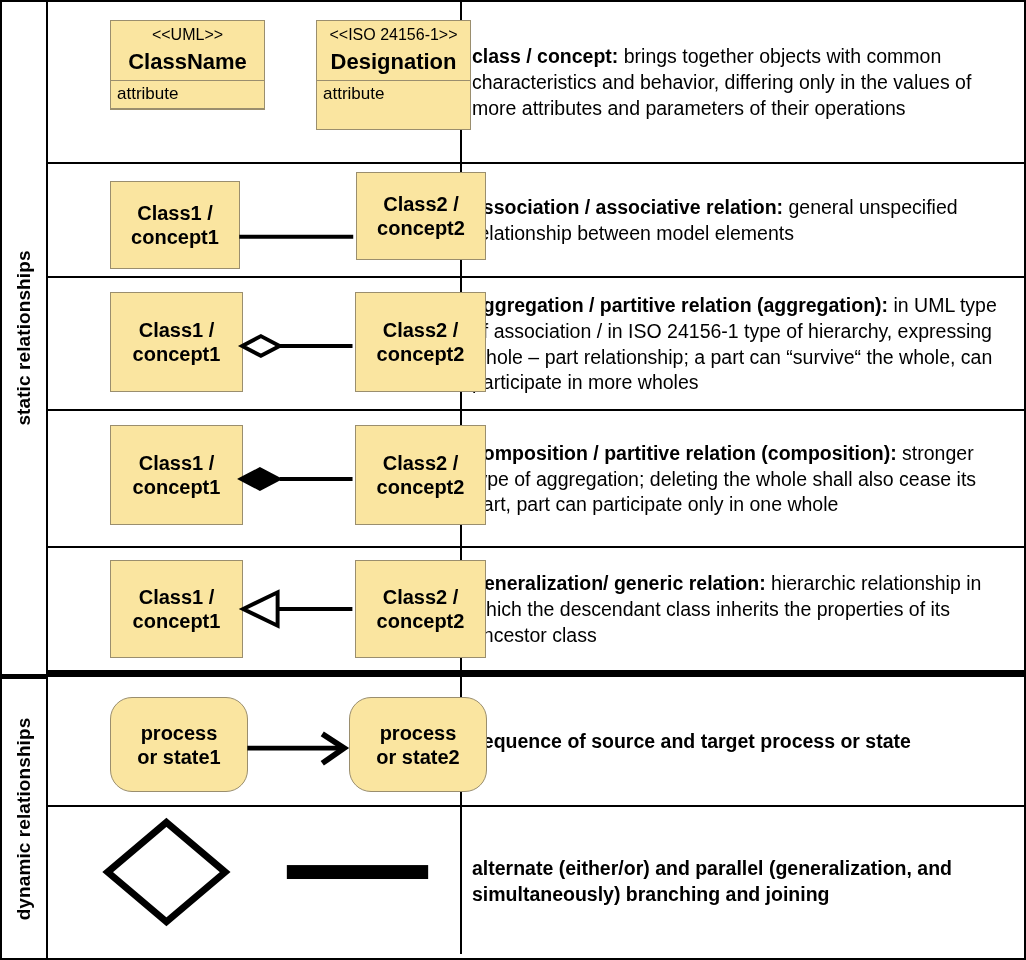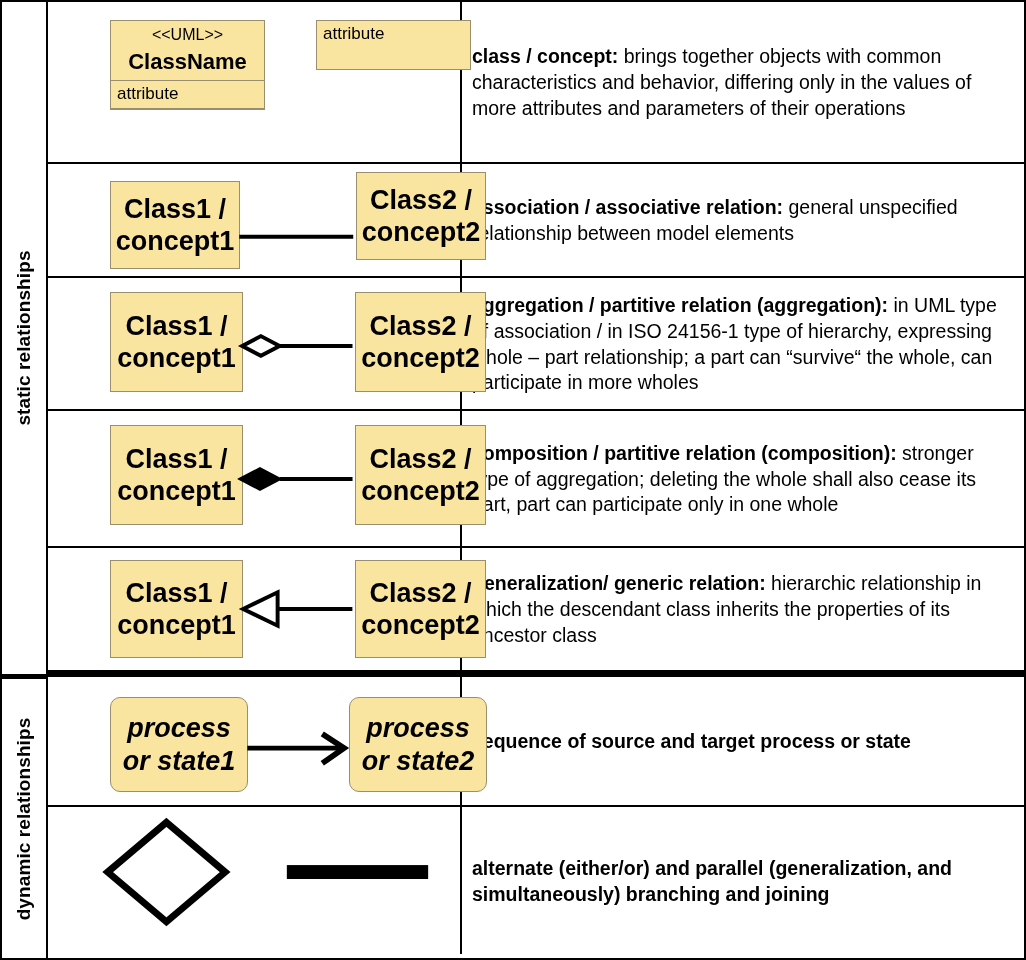--- a/index.html
+++ b/index.html
@@ -141,25 +141,25 @@
   
   .rel-box {
     position: absolute;
     background: #FAE5A0;
     border: 1px solid #9a8e6e;
     box-sizing: border-box;
     display: flex;
     align-items: center;
     justify-content: center;
     text-align: center;
-    font-size: 27px;
+    font-size: 20px;
     font-weight: 700;
     line-height: 1.2;
   }
-  .rel-box.rounded { border-radius: 10px; font-style: italic; }
+  .rel-box.rounded { border-radius: 22px; }
 
   .fig-svg {
     position: absolute;
     left: 0;
     top: 0;
     width: 100%;
     height: 100%;
     pointer-events: none;
   }
 </style>
@@ -185,20 +185,24 @@
 
           <div class="uml-box" style="left:62px; top:18px; width:155px;">
             <div class="seg hdr">
               <span class="stereo">&lt;&lt;UML&gt;&gt;</span>
               <span class="nm">ClassName</span>
             </div>
             <div class="seg attr">attribute</div>
           </div>
 
           <div class="uml-box" style="left:268px; top:18px; width:155px;">
+            <div class="seg hdr">
+              <span class="stereo">&lt;&lt;ISO 24156-1&gt;&gt;</span>
+              <span class="nm">Designation</span>
+            </div>
             <div class="seg noline tall">attribute</div>
           </div>
 
         </div>
         <div class="cell-txt">
           <p><b>class / concept:</b><span> brings together objects with common characteristics and behavior, differing only in the values of more attributes and parameters of their operations</span></p>
         </div>
       </div>
 
       <div class="row r2">

